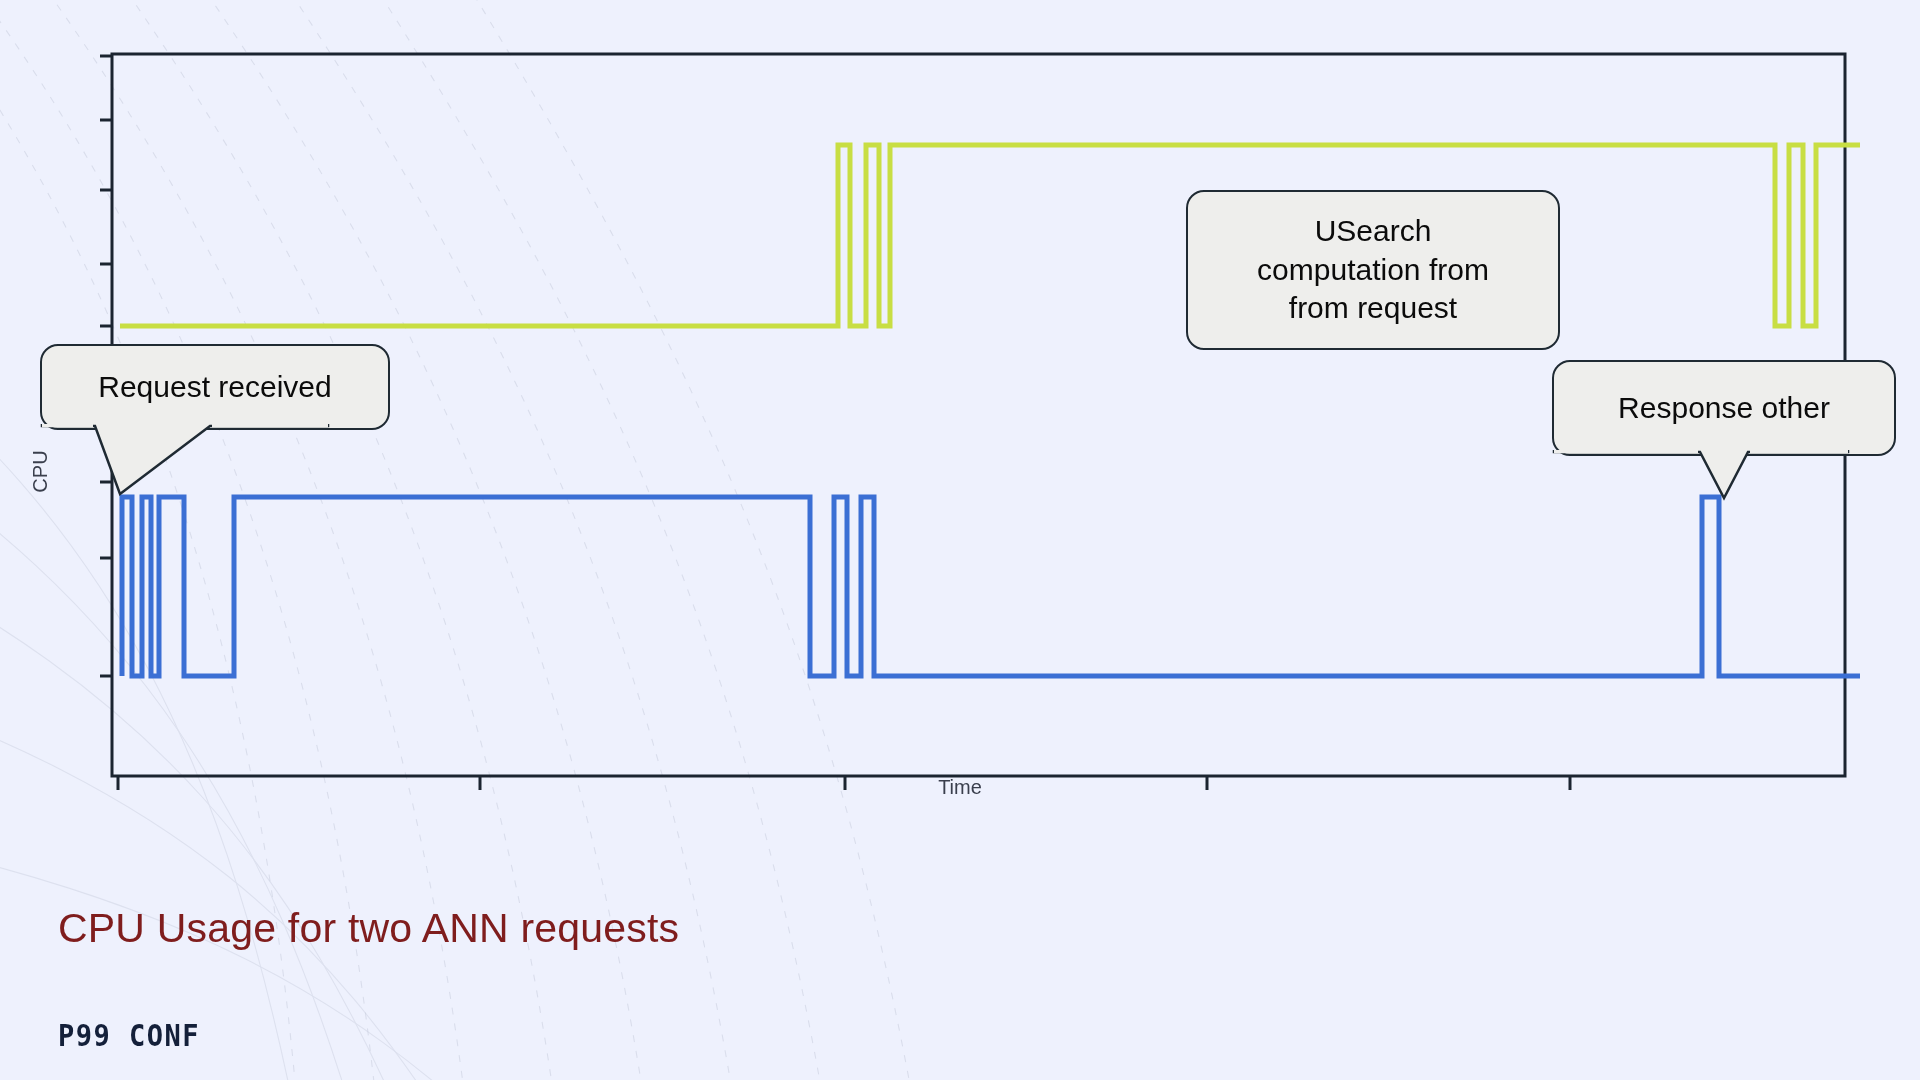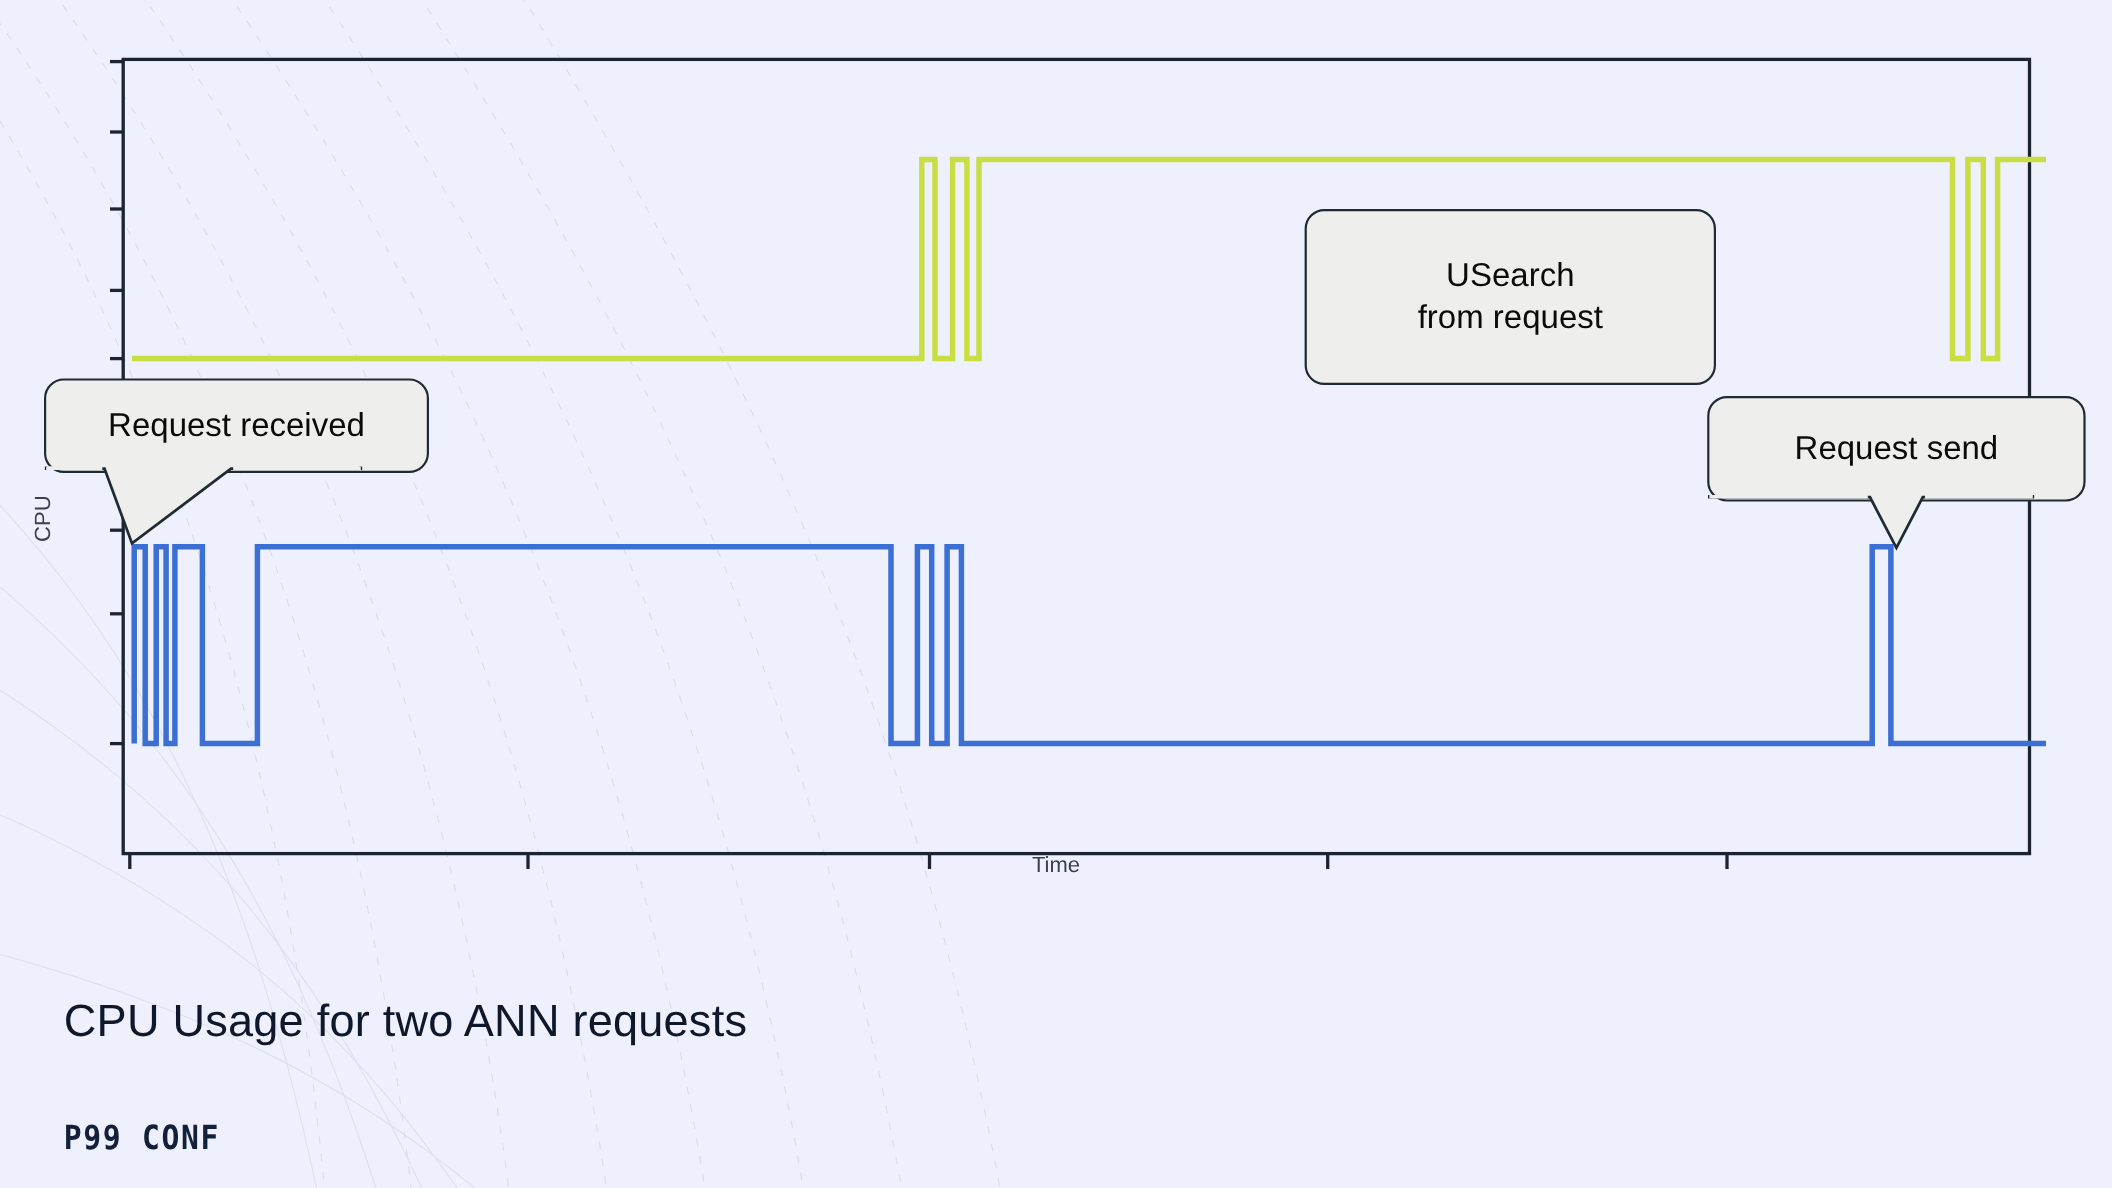--- a/index.html
+++ b/index.html
@@ -50,21 +50,21 @@
   }
   .callout-tail{position:absolute;z-index:7;}
 
   #callout-request-received{left:40px;top:344px;width:350px;height:86px;}
   #callout-usearch{left:1186px;top:190px;width:374px;height:160px;}
   #callout-response-send{left:1552px;top:360px;width:344px;height:96px;}
 
   
   #page-title{
     position:absolute;left:58px;top:905px;
-    font-size:41px;color:#0f172a;letter-spacing:.2px;
+    font-size:41px;color:#7f1d1d;letter-spacing:.2px;
     font-family:"Liberation Sans", sans-serif;
   }
   #brand-logo{
     position:absolute;left:58px;top:1018px;
     font-size:27px;color:#14203a;
     font-family:"DejaVu Sans Mono", monospace;
     font-weight:bold;letter-spacing:1.5px;
     transform:scaleY(1.12);transform-origin:left top;
   }
 </style>
@@ -152,26 +152,27 @@
   </div>
   <svg class="callout-tail" style="left:40px;top:424px;" width="290" height="80" viewBox="0 0 290 80">
     <path d="M 2 2 L 55 2 L 80 70 L 170 2 L 288 2 L 288 -10 L 2 -10 Z" fill="#eeeeec" stroke="#1f2a33" stroke-width="2.5" stroke-linejoin="miter"></path>
     <line x1="2" y1="1.2" x2="53" y2="1.2" stroke="#eeeeec" stroke-width="4"></line>
     <line x1="172" y1="1.2" x2="288" y2="1.2" stroke="#eeeeec" stroke-width="4"></line>
   </svg>
 
   <div class="callout" id="callout-usearch">
     <div>
       <div>USearch</div>
+      <div>computation from</div>
       <div>from request</div>
     </div>
   </div>
 
   <div class="callout" id="callout-response-send">
-    <span>Request send</span>
+    <span>Response other</span>
   </div>
   <svg class="callout-tail" style="left:1552px;top:450px;" width="300" height="60" viewBox="0 0 300 60">
     <path d="M 2 2 L 148 2 L 172 48 L 196 2 L 296 2 L 296 -10 L 2 -10 Z" fill="#eeeeec" stroke="#1f2a33" stroke-width="2.5" stroke-linejoin="miter"></path>
     <line x1="2" y1="1.2" x2="146" y2="1.2" stroke="#eeeeec" stroke-width="4"></line>
     <line x1="198" y1="1.2" x2="296" y2="1.2" stroke="#eeeeec" stroke-width="4"></line>
   </svg>
 
   <div id="page-title">CPU Usage for two ANN requests</div>
   <div id="brand-logo">P99 CONF</div>
 

